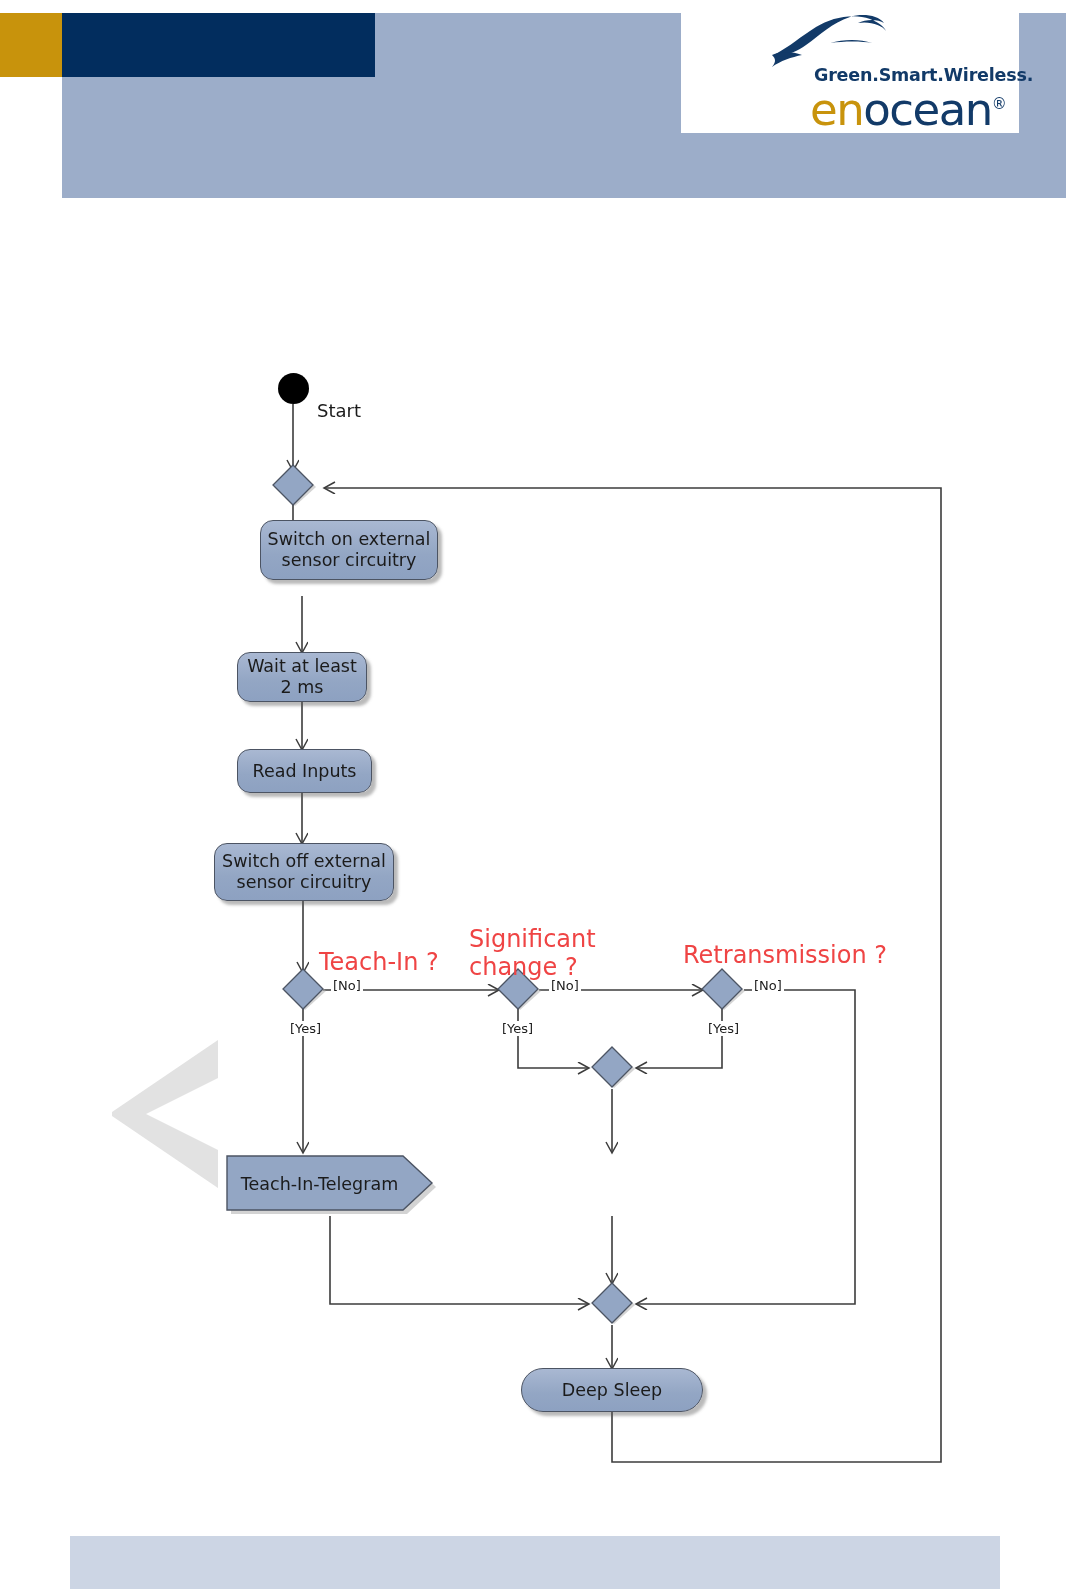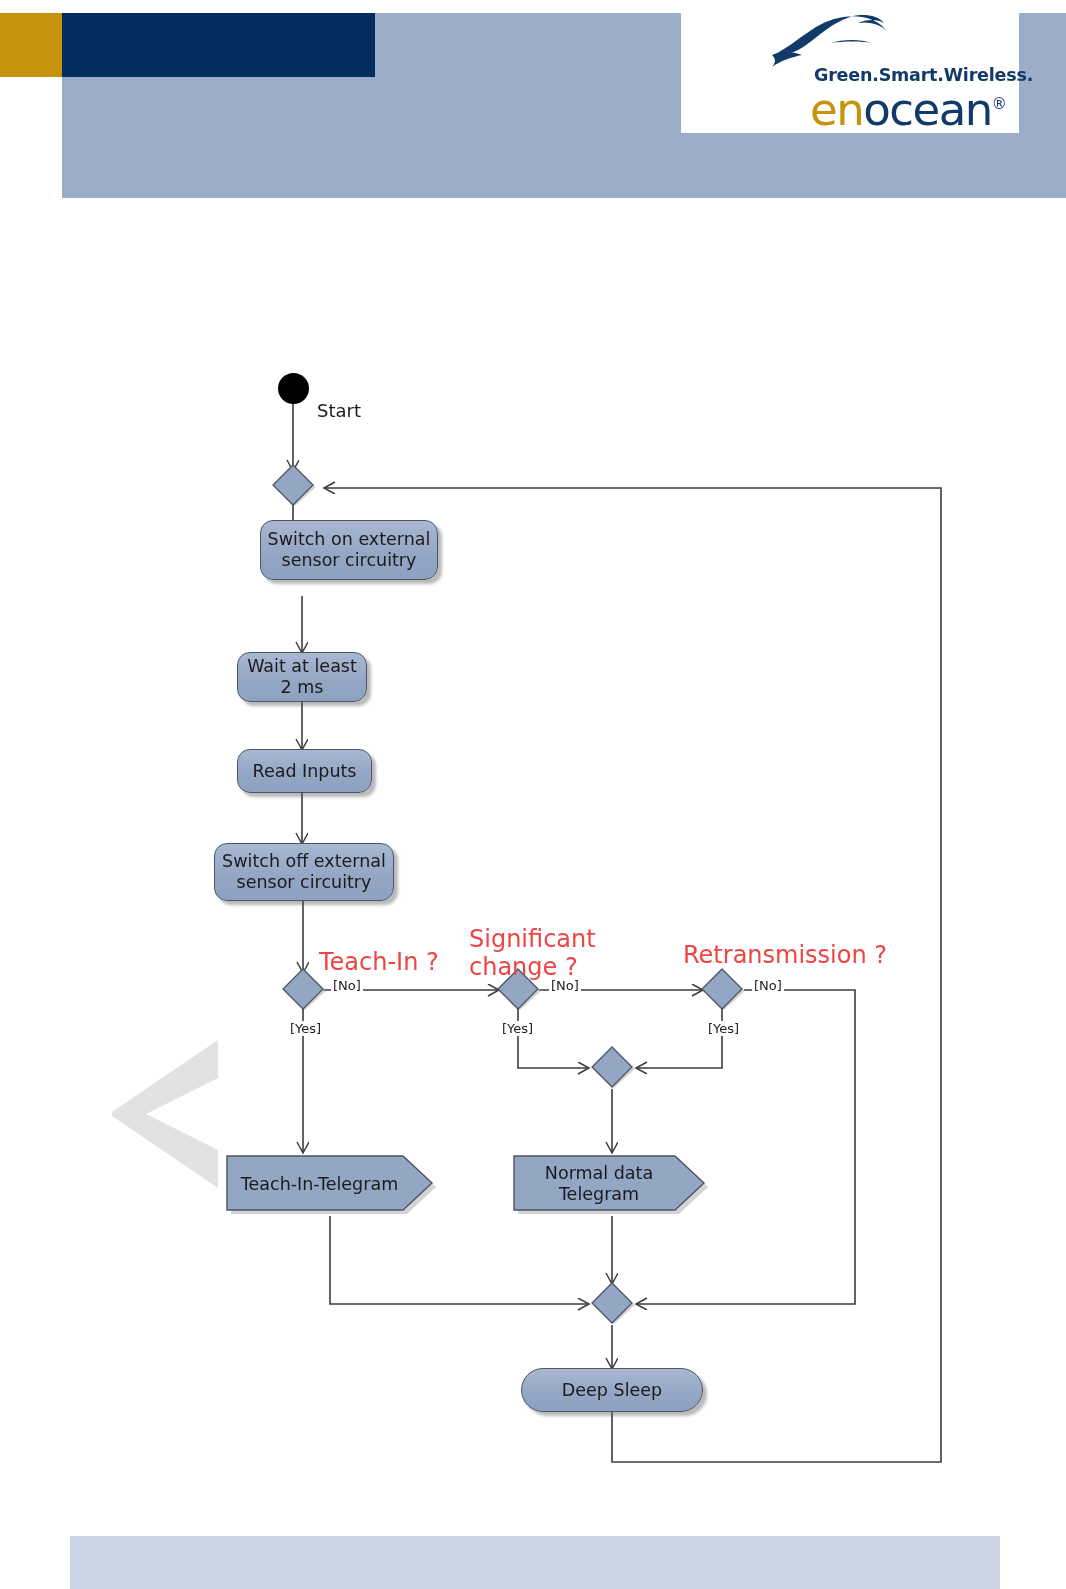--- a/index.html
+++ b/index.html
@@ -343,28 +343,20 @@
   </div>
 
   <div class="signal-node" style="left:225px; top:1152px; width:215px; height:64px;">
     <svg width="215" height="64" viewBox="0 0 215 64">
       <path d="M6 8 L182 8 L211 35 L182 62 L6 62 Z" fill="#9e9e9e" opacity="0.45"></path>
       <path d="M2 4 L178 4 L207 31 L178 58 L2 58 Z" fill="#93a6c4" stroke="#4c5463" stroke-width="1.4"></path>
     </svg>
     <div class="signal-text">Teach-In-Telegram</div>
   </div>
 
-  <div class="signal-node" style="left:512px; top:1152px; width:200px; height:64px;">
-    <svg width="200" height="64" viewBox="0 0 200 64">
-      <path d="M6 8 L167 8 L196 35 L167 62 L6 62 Z" fill="#9e9e9e" opacity="0.45"></path>
-      <path d="M2 4 L163 4 L192 31 L163 58 L2 58 Z" fill="#93a6c4" stroke="#4c5463" stroke-width="1.4"></path>
-    </svg>
-    <div class="signal-text">Normal data
-Telegram</div>
-  </div>
 
   <div class="diamond-wrap" style="left:588px; top:1281px;">
     <svg width="49" height="45" viewBox="0 0 49 45">
       <path d="M26 4 L47 24 L26 43 L5 24 Z" fill="#b0b0b0" opacity="0.55"></path>
       <path d="M24 2 L44 22 L24 42 L4 22 Z" fill="#93a6c4" stroke="#4c5463" stroke-width="1.3"></path>
     </svg>
   </div>
 
   <div class="node pill-node" style="left:521px; top:1368px; width:182px; height:44px;">
     <span>Deep Sleep</span>

